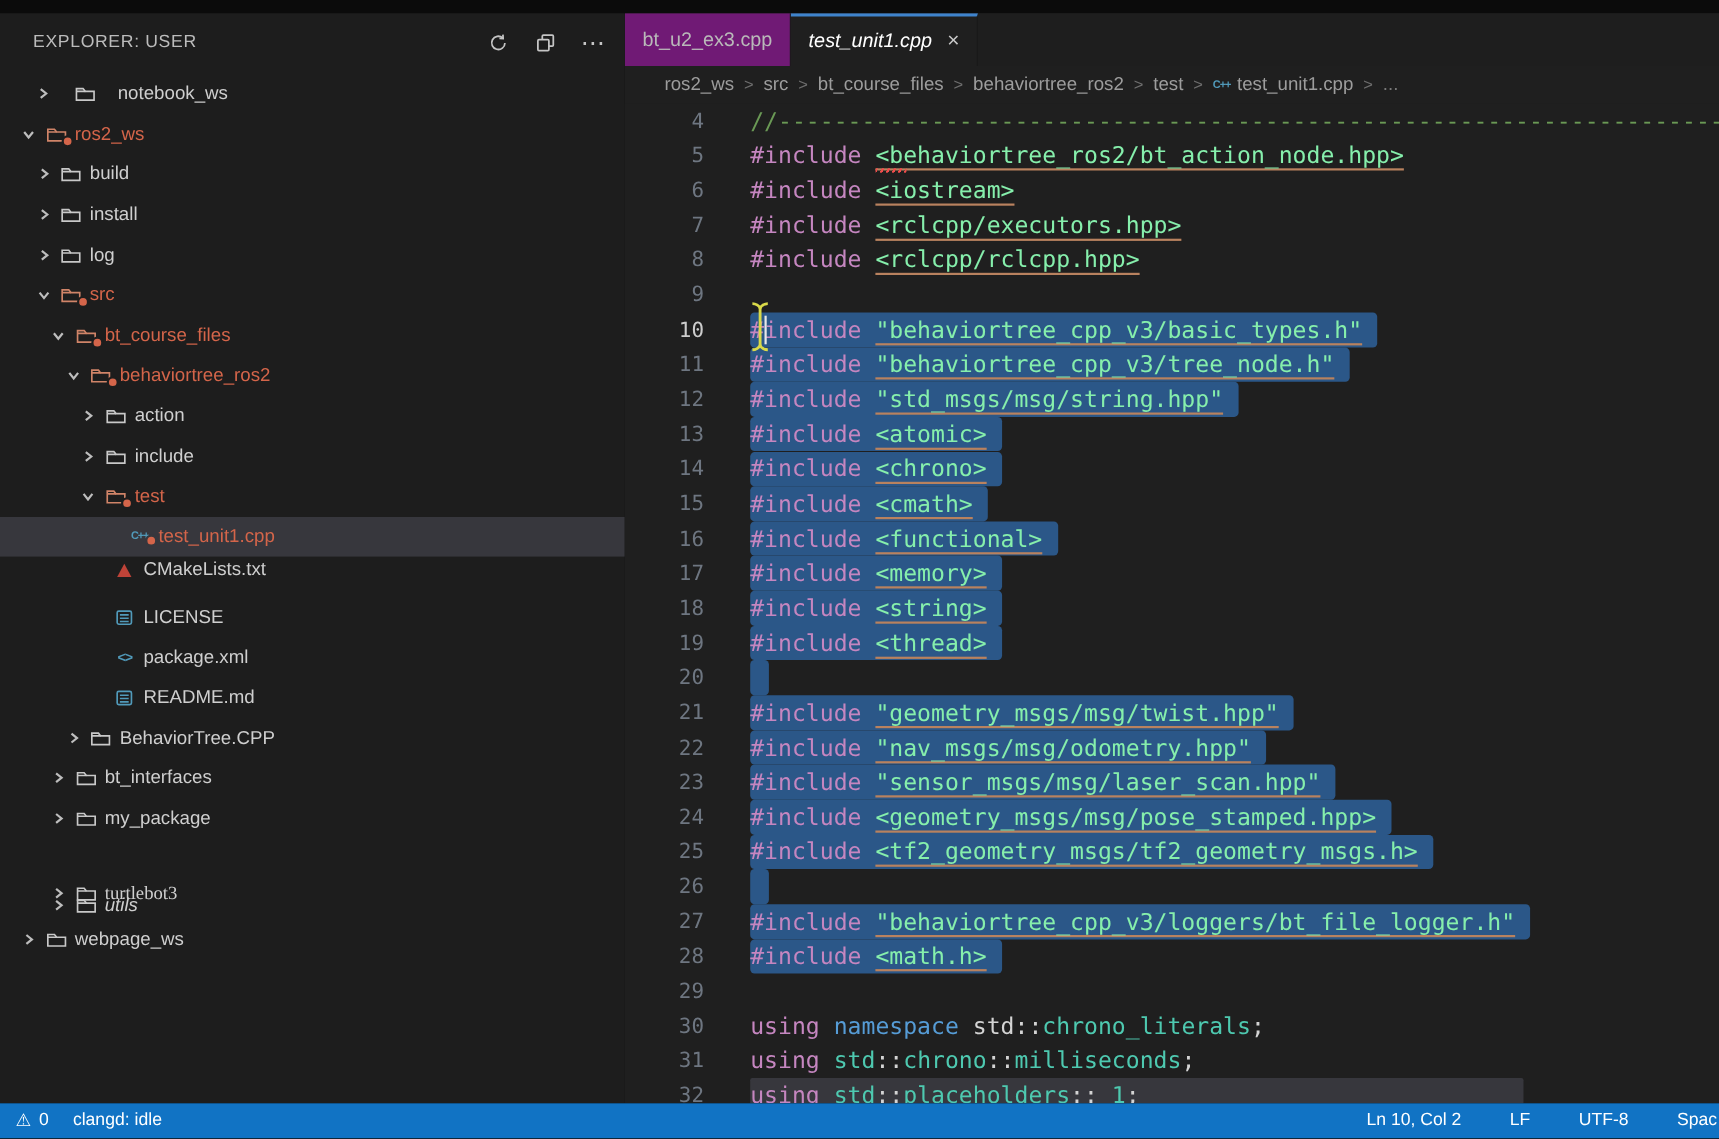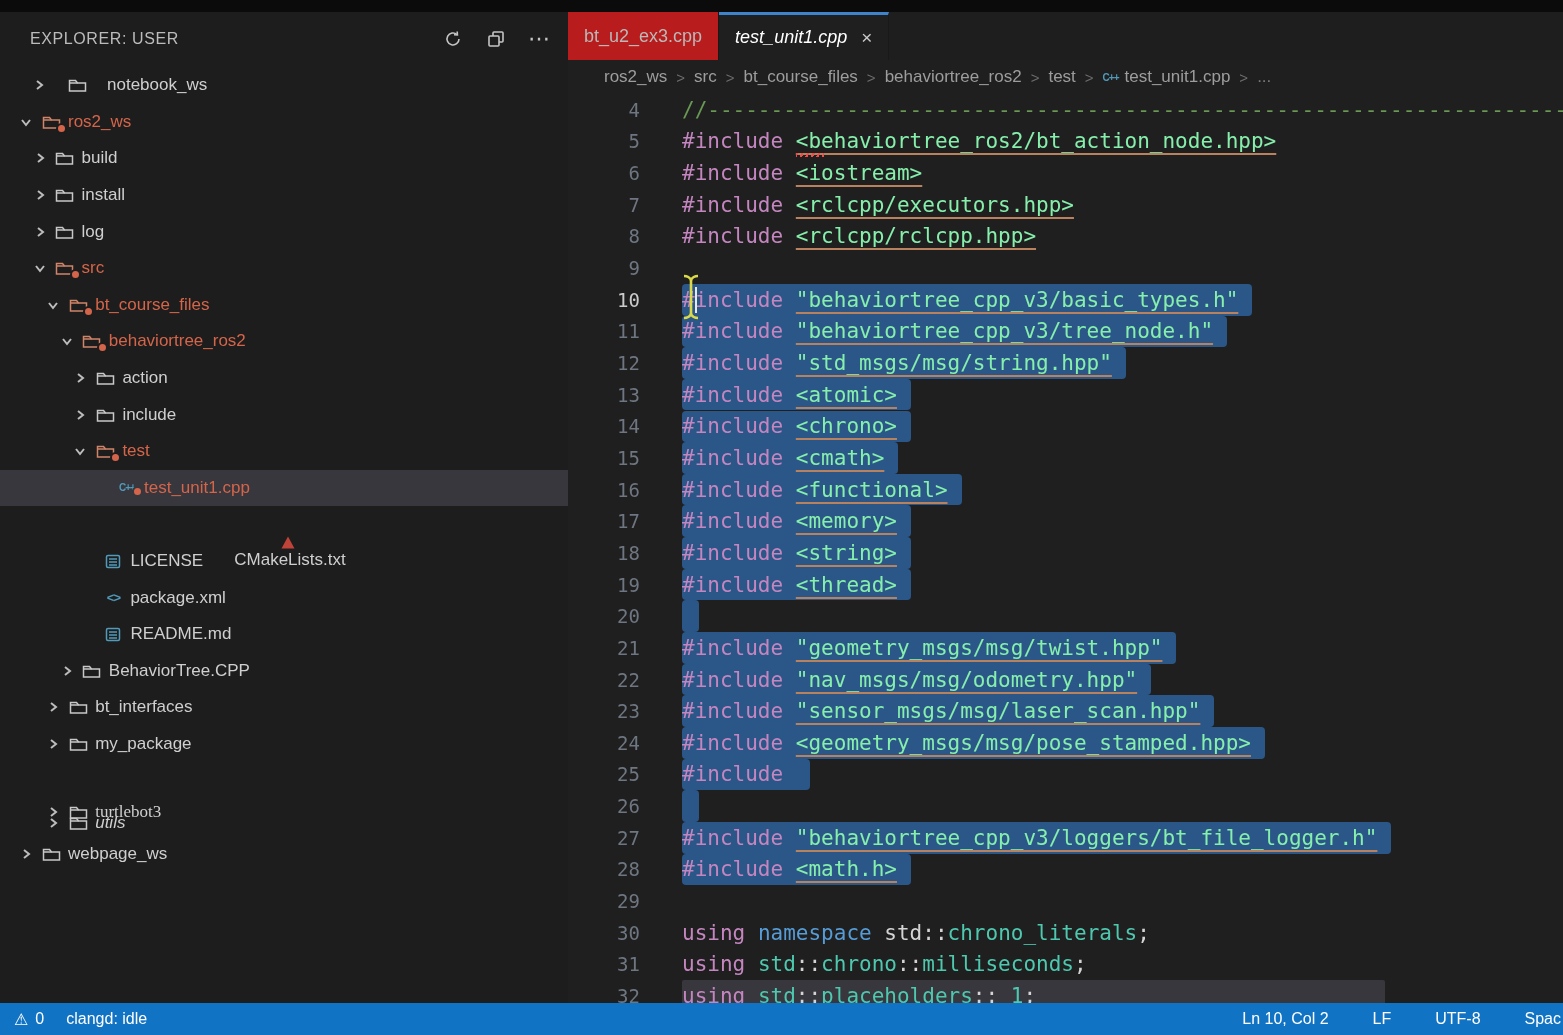--- a/index.html
+++ b/index.html
@@ -35,21 +35,21 @@
   .icon-cpp { color:#519aba; font-size:10px; font-weight:bold; letter-spacing:-1px; }
   .icon-xml { color:#519aba; font-size:13px; font-weight:bold; letter-spacing:-1px; }
   .t-label { margin-left:4px; white-space:nowrap; }
 
   
   #editor { position:absolute; left:568px; top:12px; width:995px; height:991px; background:#1f1f1f; overflow:hidden; }
 
   
   #tabbar { position:absolute; left:0; top:0; width:100%; height:48px; background:#1e1e1e; display:flex; }
   .tab { height:48px; display:flex; align-items:center; padding:0 16px; font-size:18px; color:#b9b9b9;
-         background:#b91c1c; border-right:1px solid #191919; cursor:pointer; position:relative; }
+         background:#701a75; border-right:1px solid #191919; cursor:pointer; position:relative; }
   .tab.active { background:#1f1f1f; color:#ffffff; font-style:italic; border-top:3px solid #3f83cc; }
   .tab .close { margin-left:14px; color:#c9c9c9; font-size:19px; font-style:normal; cursor:pointer; }
 
   
   #breadcrumb { position:absolute; left:0; top:48px; width:100%; height:34px; display:flex; align-items:center;
                 padding-left:36px; font-size:17px; color:#9d9d9d; background:#1f1f1f; white-space:nowrap; }
   .bc-sep { margin:0 9px; color:#6d6d6d; font-size:15px; }
   .bc-seg { cursor:pointer; }
   .bc-cpp { color:#519aba; font-size:10px; font-weight:bold; letter-spacing:-1px; margin-right:6px; }
   .bc-trailing { color:#7a7a7a; }
@@ -262,21 +262,21 @@
         </div>
         <div class="tree-row selected modified" style="top: 457.6px;">
           <span class="t-indent" style="width: 82px;"></span>
           <span class="t-chev"></span>
           <span class="t-icon">
             <span class="icon-cpp">C++</span>
             <span class="t-badge"></span>
           </span>
           <span class="t-label">test_unit1.cpp</span>
         </div>
-        <div class="tree-row" style="top: 522px; flex-direction: column;">
+        <div class="tree-row" style="top: 488px;">
           <span class="t-indent" style="width: 68.4px;"></span>
           <span class="t-chev"></span>
           <span class="t-icon">
             <svg width="16" height="15" viewBox="0 0 16 15">
               <polygon points="8,1.5 14.5,13.5 1.5,13.5" fill="#bf4338" stroke="none"></polygon>
             </svg>
           </span>
           <span class="t-label">CMakeLists.txt</span>
         </div>
         <div class="tree-row" style="top: 530.8px;">
@@ -535,21 +535,21 @@
         <div class="code-line" style="top: 601.35px;">
           <span class="ln">23</span>
           <span class="ltext sel"><span class="tok-p">#include</span><span class="tok-w"> </span><span class="tok-i">"sensor_msgs/msg/laser_scan.hpp"</span></span>
         </div>
         <div class="code-line" style="top: 633px;">
           <span class="ln">24</span>
           <span class="ltext sel"><span class="tok-p">#include</span><span class="tok-w"> </span><span class="tok-i">&lt;geometry_msgs/msg/pose_stamped.hpp&gt;</span></span>
         </div>
         <div class="code-line" style="top: 664.65px;">
           <span class="ln">25</span>
-          <span class="ltext sel"><span class="tok-p">#include</span><span class="tok-w"> </span></span>
+          <span class="ltext sel"><span class="tok-p">#include</span><span class="tok-w"> </span><span class="tok-i">&lt;tf2_geometry_msgs/tf2_geometry_msgs.h&gt;</span></span>
         </div>
         <div class="code-line" style="top: 696.3px;">
           <span class="ln">26</span>
           <span class="ltext sel-empty"></span>
         </div>
         <div class="code-line" style="top: 727.95px;">
           <span class="ln">27</span>
           <span class="ltext sel"><span class="tok-p">#include</span><span class="tok-w"> </span><span class="tok-i">"behaviortree_cpp_v3/loggers/bt_file_logger.h"</span></span>
         </div>
         <div class="code-line" style="top: 759.6px;">

